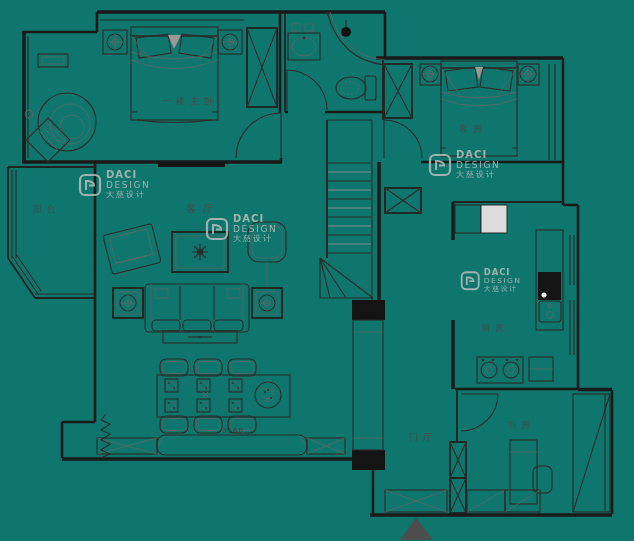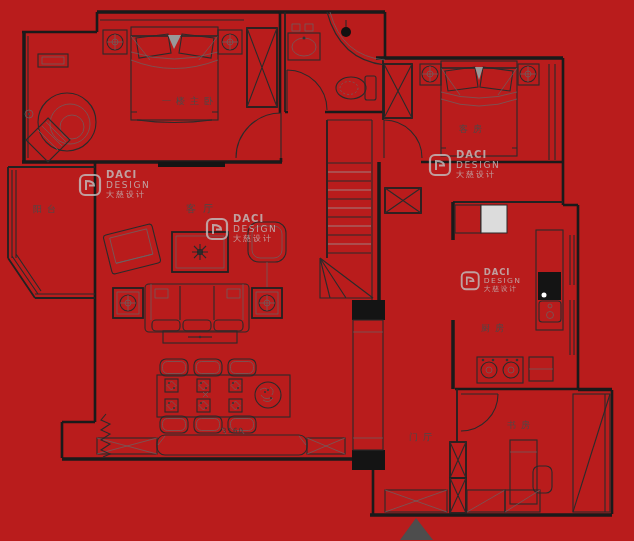--- a/index.html
+++ b/index.html
@@ -1,16 +1,16 @@
 <!DOCTYPE html>
 <html><head>
 <meta charset="utf-8">
 <style>
   html,body{margin:0;padding:0;background:#fff;}
-  .canvas{position:relative;width:634px;height:541px;background:#b91c1c;overflow:hidden;
+  .canvas{position:relative;width:634px;height:541px;background:#0f766e;overflow:hidden;
           font-family:"DejaVu Sans",sans-serif;}
   .canvas svg.plan{position:absolute;left:0;top:0;}
   
   .w4{stroke:#1a1a1a;stroke-width:3.5;fill:none;stroke-linecap:butt;}
   .w3{stroke:#1a1a1a;stroke-width:2.6;fill:none;}
   .w2{stroke:#222;stroke-width:1.8;fill:none;}
   .t{stroke:#2b2b2b;stroke-width:1.1;fill:none;}
   .tt{stroke:#666;stroke-width:.7;fill:none;}
   .lt{stroke:#999;stroke-width:.8;fill:none;}
   .blk{fill:#141414;stroke:none;}

